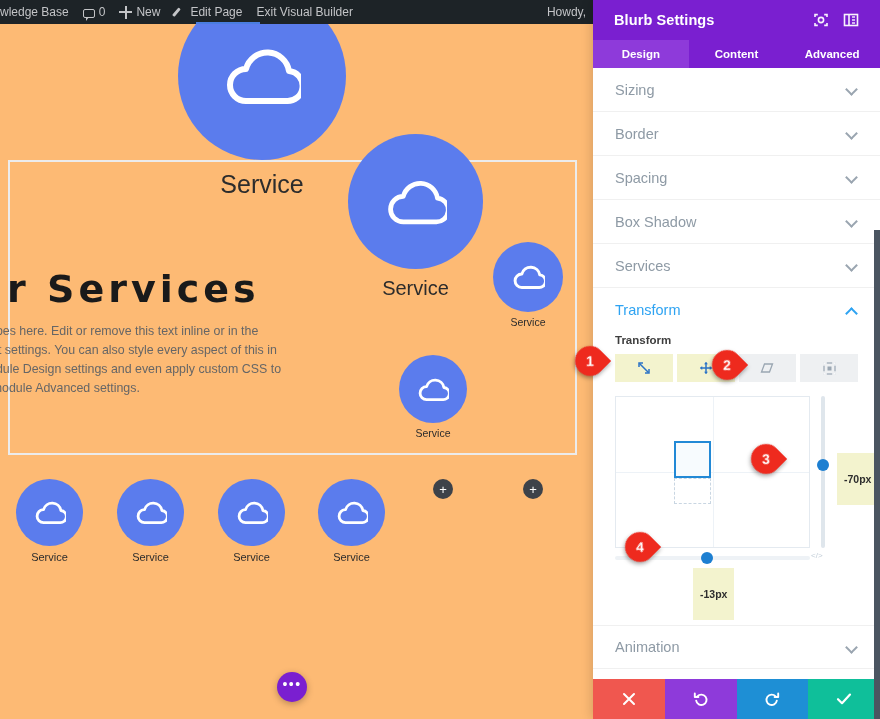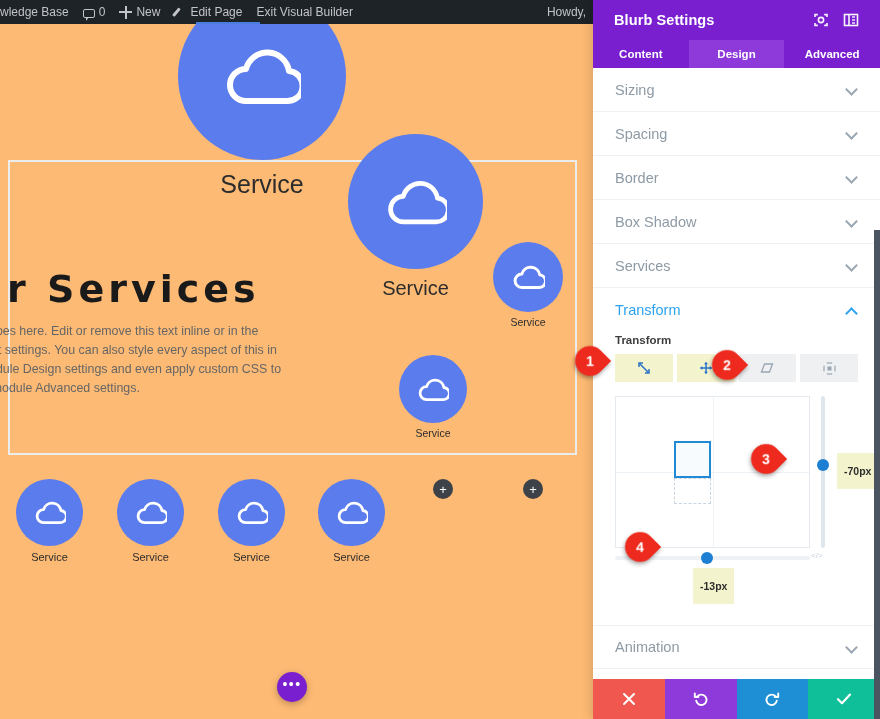--- a/index.html
+++ b/index.html
@@ -183,21 +183,21 @@
   .slider-h .knob {
     position: absolute; left: 86px; top: -4px; width: 12px; height: 12px;
     border-radius: 50%; background: #1d7fd1;
   }
   .tiny-code {
     position: absolute; left: 196px; top: 155px; font-size: 8px; color: #c3ced8;
   }
 
   .val-badge {
     position: absolute; background: #f3f3ce; color: #2d2d2d;
-    font-size: 10.5px; padding: 12px 7px; white-space: nowrap; font-weight: 700;
+    font-size: 10.5px; padding: 20px 7px; white-space: nowrap; font-weight: 700;
   }
 
   .pct-label {
     position: absolute; color: #ee2a1e; font-size: 18px; font-weight: 400;
     font-family: "DejaVu Sans", sans-serif;
   }
 
   .help-row {
     display: flex; align-items: center; justify-content: center; gap: 6px;
     padding: 22px 0; font-size: 12px; color: #666; font-weight: 700;
@@ -371,47 +371,47 @@
             <line x1="6" y1="2.5" x2="6" y2="13.5" stroke="#fff" stroke-width="1.6"></line>
             <line x1="9" y1="5" x2="12" y2="5" stroke="#fff" stroke-width="1.4"></line>
             <line x1="9" y1="8" x2="12" y2="8" stroke="#fff" stroke-width="1.4"></line>
             <line x1="9" y1="11" x2="12" y2="11" stroke="#fff" stroke-width="1.4"></line>
           </svg>
         </span>
       </div>
     </div>
 
     <div class="panel-tabs">
+      <div class="panel-tab active">
+        <span>Design</span>
+      </div>
       <div class="panel-tab">
         <span>Content</span>
       </div>
-      <div class="panel-tab active">
-        <span>Design</span>
-      </div>
       <div class="panel-tab">
         <span>Advanced</span>
       </div>
     </div>
 
     <div class="panel-body">
 
       <div class="acc-row">
         <span>Sizing</span>
         <span class="chev">
             <i></i>
           </span>
       </div>
       <div class="acc-row">
+        <span>Border</span>
+        <span class="chev">
+            <i></i>
+          </span>
+      </div>
+      <div class="acc-row">
         <span>Spacing</span>
-        <span class="chev">
-            <i></i>
-          </span>
-      </div>
-      <div class="acc-row">
-        <span>Border</span>
         <span class="chev">
             <i></i>
           </span>
       </div>
       <div class="acc-row">
         <span>Box Shadow</span>
         <span class="chev">
             <i></i>
           </span>
       </div>

